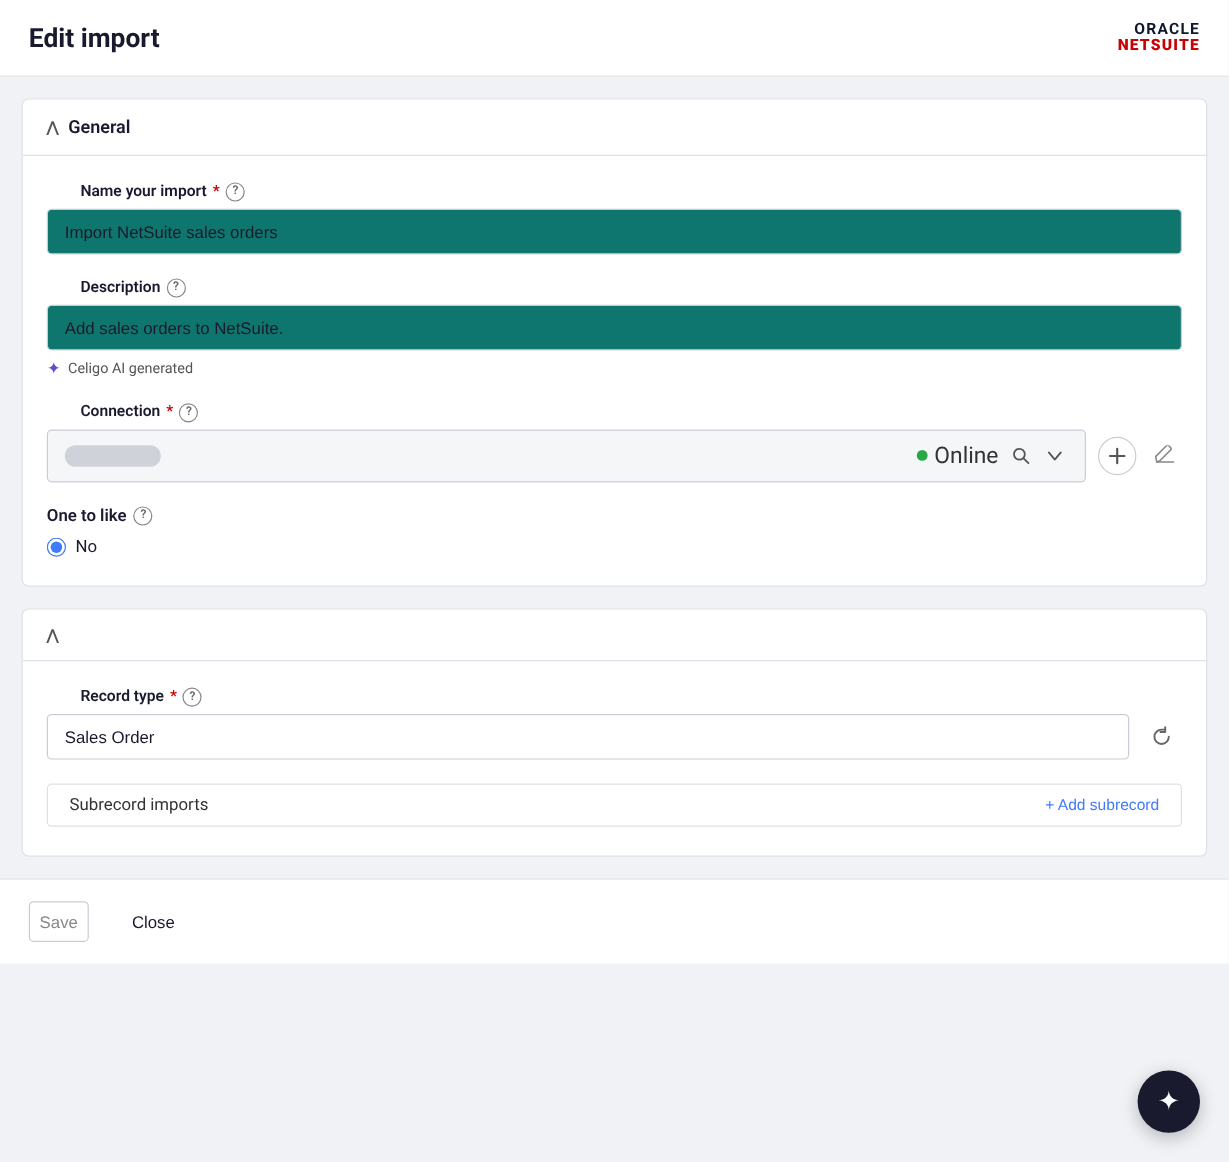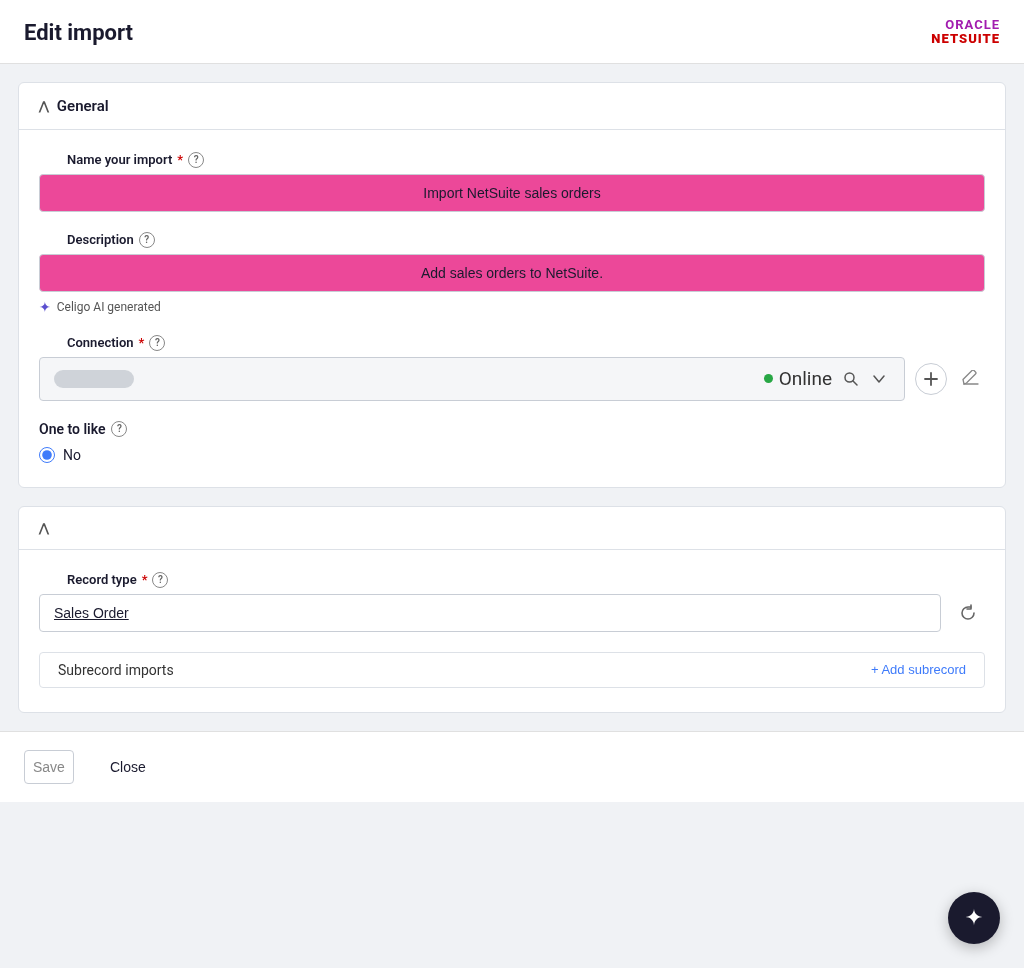--- a/index.html
+++ b/index.html
@@ -38,21 +38,21 @@
 
     .oracle-logo {
       display: flex;
       flex-direction: column;
       align-items: flex-end;
       line-height: 1.1;
     }
     .oracle-logo .oracle-text {
       font-size: 13px;
       font-weight: 700;
-      color: #a21caf;
+      color: #0f172a;
       letter-spacing: 1px;
     }
     .oracle-logo .netsuite-text {
       font-size: 13px;
       font-weight: 900;
       color: #cc0000;
       letter-spacing: 1px;
     }
 
     
@@ -120,23 +120,22 @@
       flex-shrink: 0;
     }
 
     .form-input {
       width: 100%;
       border: 1px solid #c8cdd5;
       border-radius: 4px;
       padding: 10px 14px;
       font-size: 14px;
       color: #1a1a2e;
-      background: #ec4899;
+      background: #0f766e;
       outline: none;
-      text-align: center;
     }
 
     .ai-generated {
       display: flex;
       align-items: center;
       gap: 6px;
       margin-top: 7px;
       font-size: 12px;
       color: #555;
     }
@@ -267,21 +266,20 @@
     }
 
     .record-type-input {
       flex: 1;
       border: 1px solid #c8cdd5;
       border-radius: 4px;
       padding: 10px 14px;
       font-size: 14px;
       color: #1a1a2e;
       background: #fff;
-      text-decoration: underline;
     }
 
     .refresh-btn {
       width: 34px;
       height: 34px;
       display: flex;
       align-items: center;
       justify-content: center;
       cursor: pointer;
       background: none;

